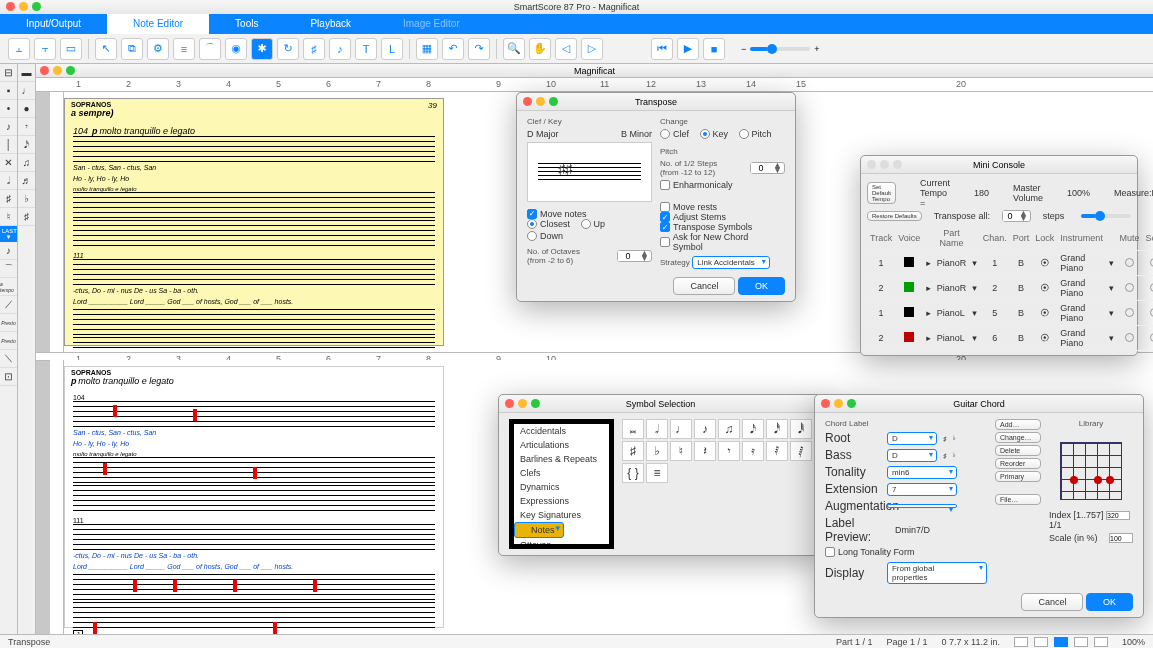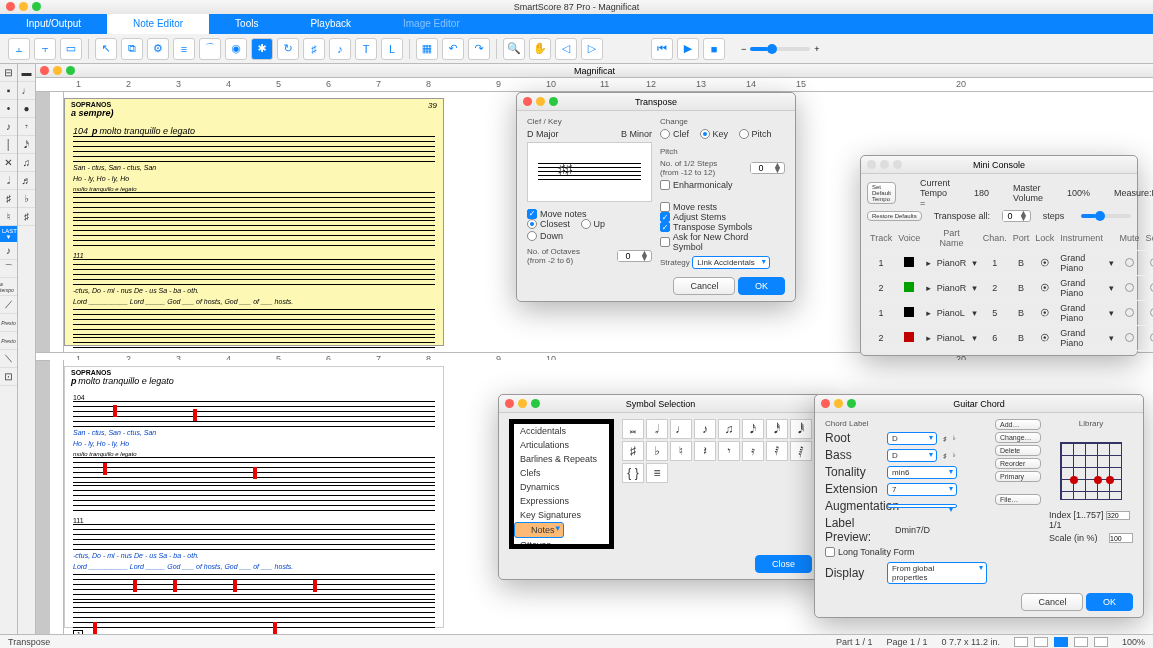--- a/index.html
+++ b/index.html
@@ -77,21 +77,21 @@
 .sel::after { content:'▾'; position:absolute; right:3px; top:0; color:#0a84ff; }
 .minilab { font-size:8px; color:#555; }
 
 
 .ministaff { height:60px; background:#fff; border:1px solid #ccc; position:relative; }
 .ministaff .lines { position:absolute; left:10px; right:10px; top:20px; height:20px; background:repeating-linear-gradient(to bottom,#000 0,#000 1px,transparent 1px,transparent 4px); }
 
 
 .symlist { width:130px; height:130px; border:5px solid #000000; background:#fff; overflow:auto; }
 .symlist div { padding:2px 6px; cursor:pointer; font-size:9px; }
-.symlist div.sel { background:#fdba74;padding-left:16px; }
+.symlist div.sel { background:#eab308;padding-left:16px; }
 .symgrid { display:grid; grid-template-columns:repeat(8,22px); gap:2px; }
 .symgrid .sym { width:22px; height:20px; border:1px solid #ccc; background:#fff; display:flex; align-items:center; justify-content:center; font-size:12px; cursor:pointer; }
 
 
 .miditbl { width:100%; font-size:7px; border-collapse:collapse; }
 .miditbl th, .miditbl td { padding:2px 3px; text-align:center; border-bottom:1px solid #eee; }
 .miditbl th { font-weight:normal; color:#666; }
 .colorbox { width:10px; height:10px; display:inline-block; }
 .miniradio { width:9px; height:9px; border:1px solid #999; border-radius:50%; display:inline-block; }
 
@@ -597,23 +597,20 @@
             <div class="sym">𝄽</div>
             <div class="sym">𝄾</div>
             <div class="sym">𝄿</div>
             <div class="sym">𝅀</div>
             <div class="sym">𝅁</div>
             <div class="sym">{ }</div>
             <div class="sym">≡</div>
           </div>
       </div>
     </div>
-    <div style="text-align:right; margin-top:6px">
-      <span class="btn primary">Close</span>
-    </div>
   </div>
 </div>
 
 <div class="dialog" style="left:814px; top:394px; width:330px;">
   <div class="dtitle">
     <div class="traffic">
         <div class="tl r"></div>
         <div class="tl y"></div>
         <div class="tl g"></div>
       </div>

